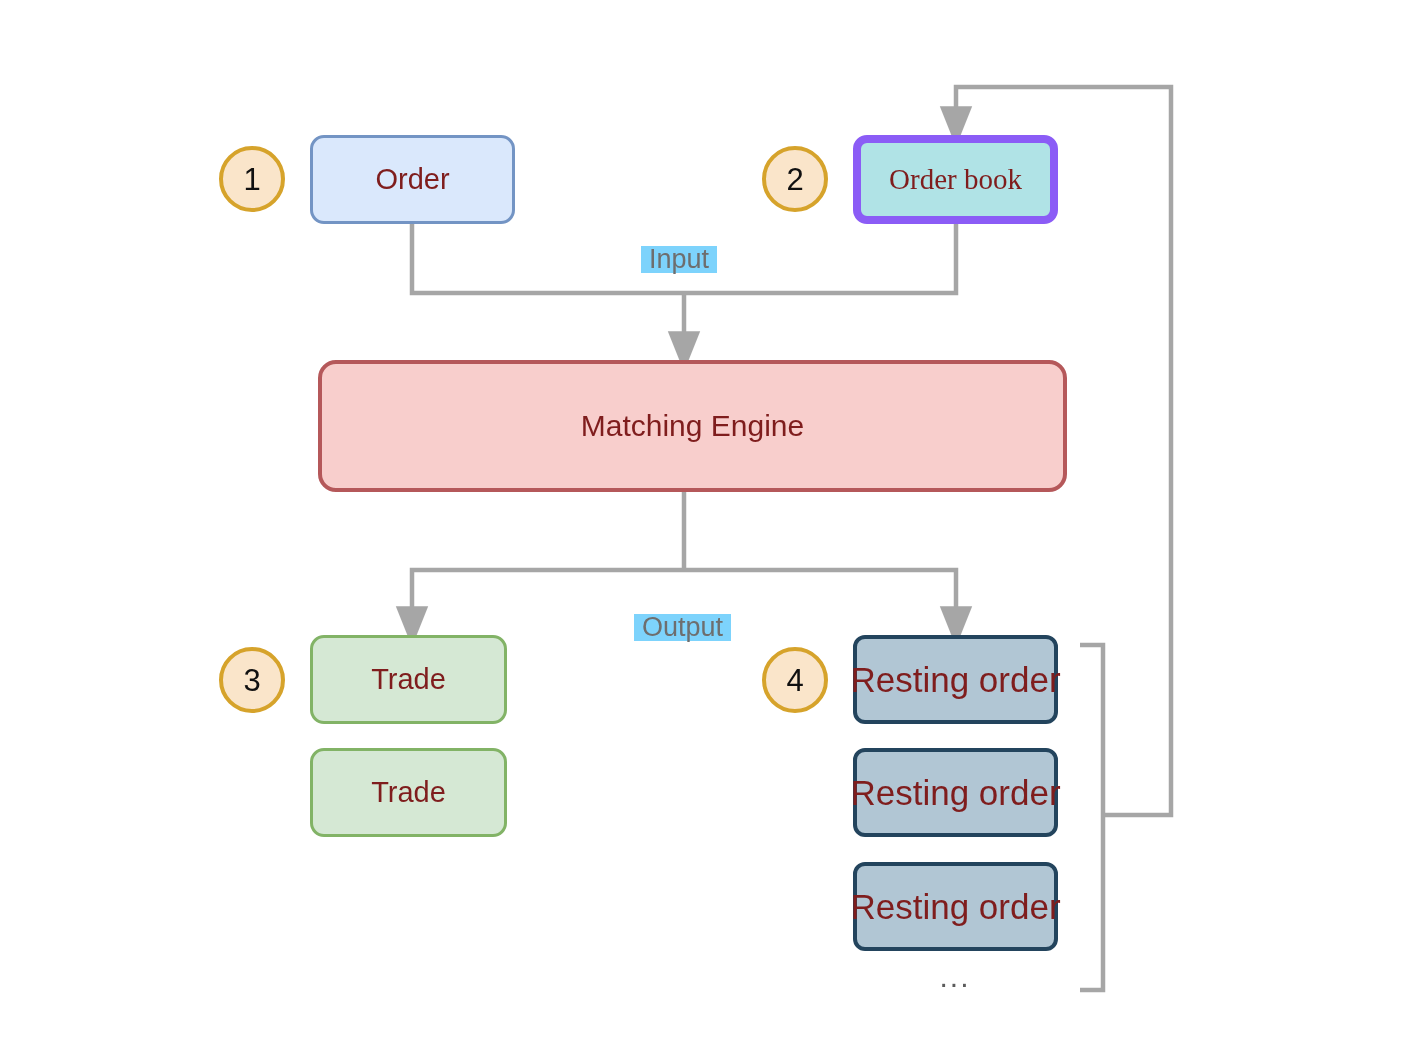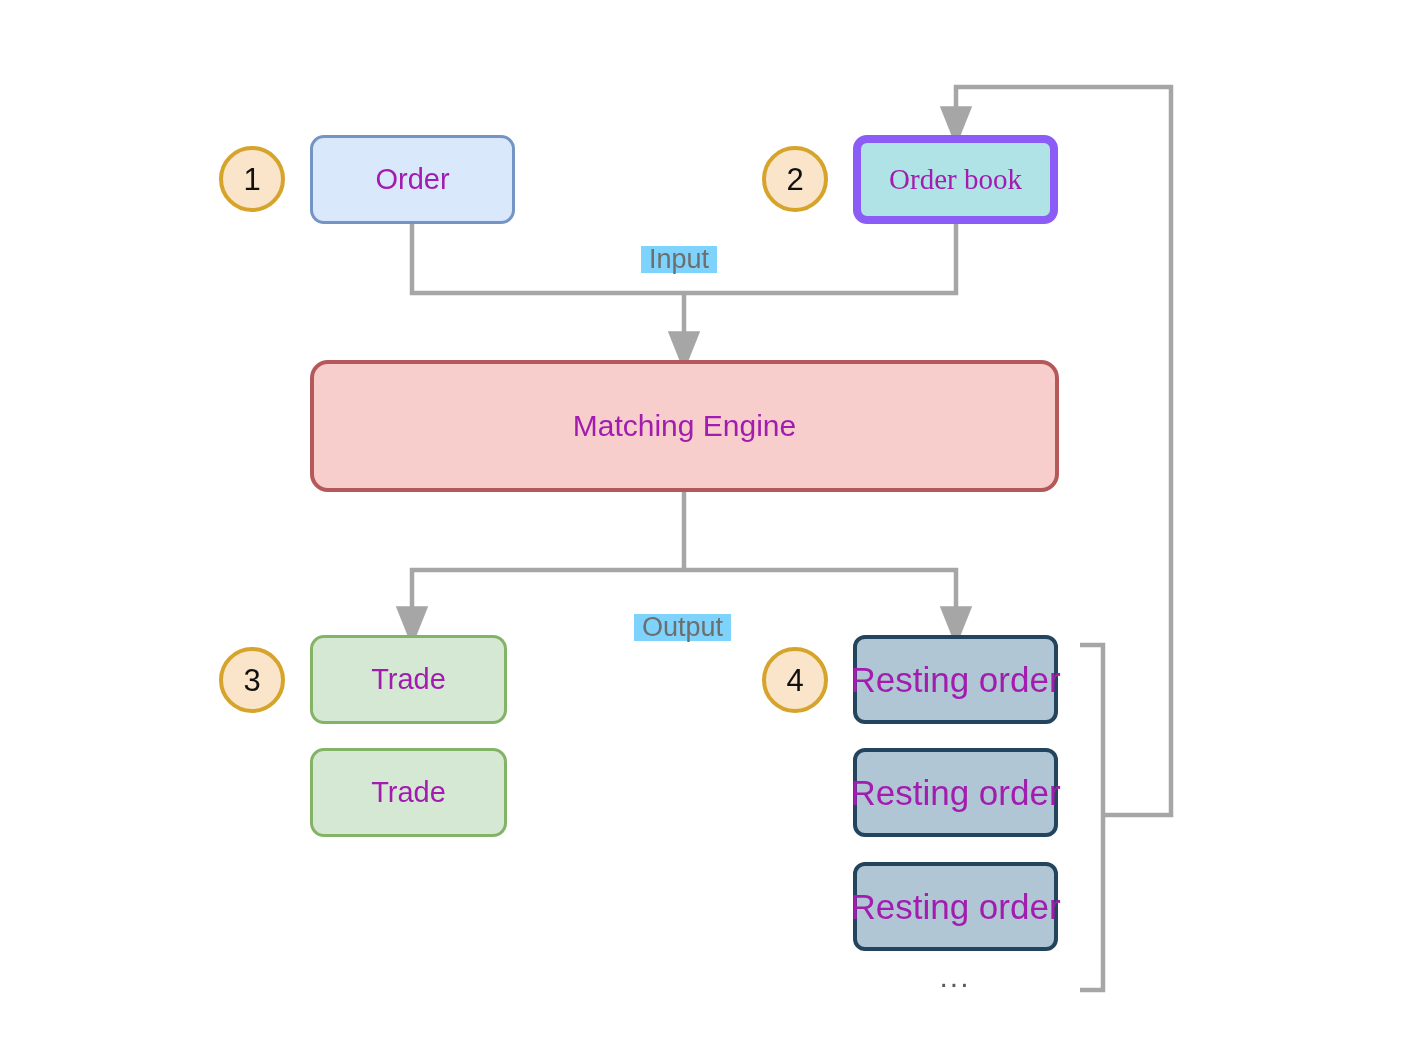--- a/index.html
+++ b/index.html
@@ -26,38 +26,38 @@
     pointer-events: none;
   }
   .node {
     position: absolute;
     box-sizing: border-box;
     display: flex;
     align-items: center;
     justify-content: center;
     border-radius: 14px;
     font-size: 29px;
-    color: #a21caf;
+    color: #7f1d1d;
     line-height: 1;
     text-align: center;
     white-space: nowrap;
   }
   .node-order {
     left: 310px; top: 135px; width: 205px; height: 89px;
     background: #dae8fc;
     border: 3px solid #7394c4;
   }
   .node-orderbook {
     left: 853px; top: 135px; width: 205px; height: 89px;
     background: #b0e3e6;
     border: 8px solid #8b5cf6;
     font-family: Liberation Serif, serif;
   }
   .node-engine {
-    left: 310px; top: 360px; width: 749px; height: 132px;
+    left: 318px; top: 360px; width: 749px; height: 132px;
     background: #f8cecc;
     border: 4px solid #b5585a;
     border-radius: 18px;
     font-size: 30px;
   }
   .node-trade {
     left: 310px; width: 197px; height: 89px;
     background: #d5e8d4;
     border: 3px solid #82b366;
   }

